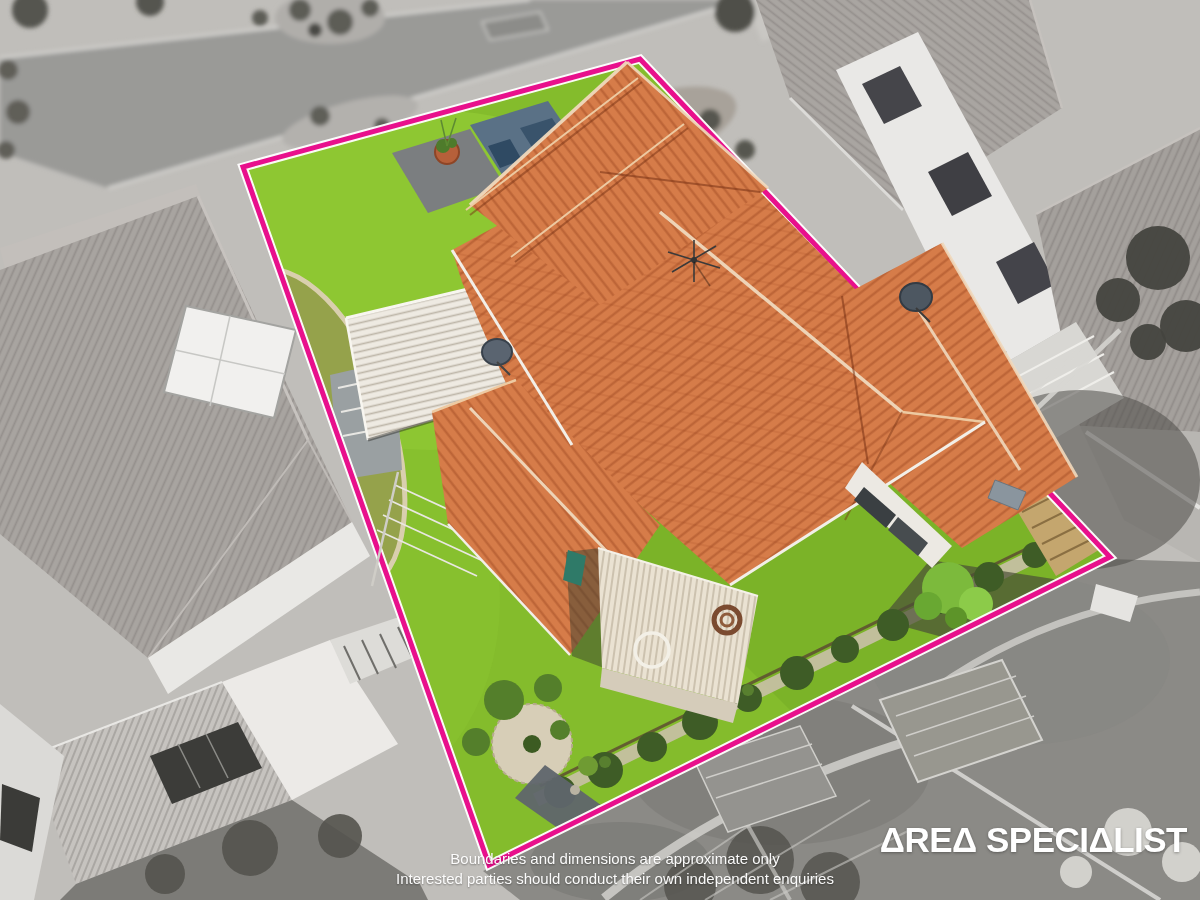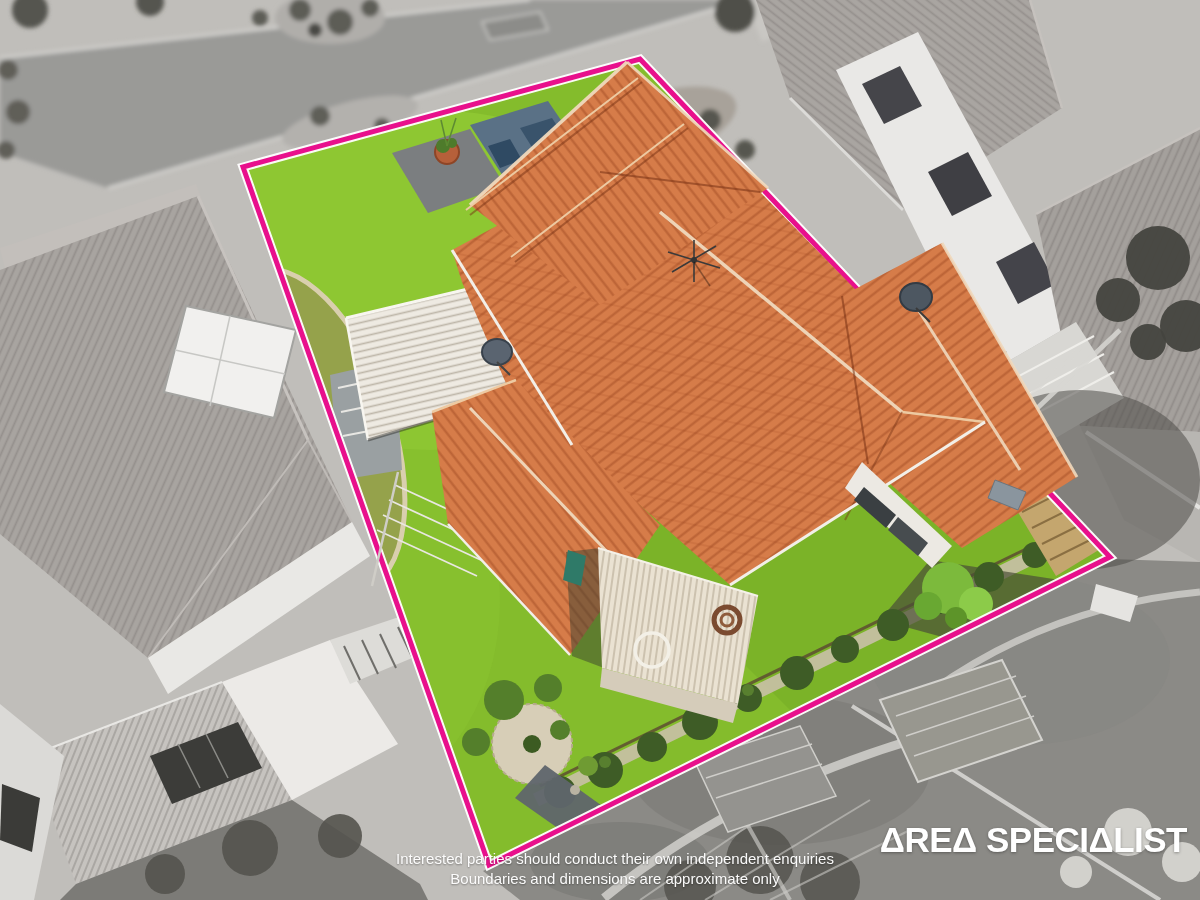--- a/index.html
+++ b/index.html
@@ -359,17 +359,17 @@
       <line x1="668" y1="252" x2="720" y2="268" stroke="#3a3a3a" stroke-width="1.6"></line>
       <line x1="672" y1="272" x2="716" y2="246" stroke="#3a3a3a" stroke-width="1.6"></line>
       <line x1="694" y1="240" x2="694" y2="282" stroke="#3a3a3a" stroke-width="1.6"></line>
       <circle cx="694" cy="260" r="3" fill="#333333"></circle>
       <line x1="694" y1="262" x2="710" y2="286" stroke="rgba(0,0,0,0.35)" stroke-width="1.5"></line>
     </g>
   </g>
 </svg>
 
 <div class="disclaimer">
+  <div>Boundaries and dimensions are approximate only</div>
   <div>Interested parties should conduct their own independent enquiries</div>
-  <div>Boundaries and dimensions are approximate only</div>
 </div>
 <div class="brand">ΔREΔ SPECIΔLIST</div>
 </div>
 
 </body></html>

